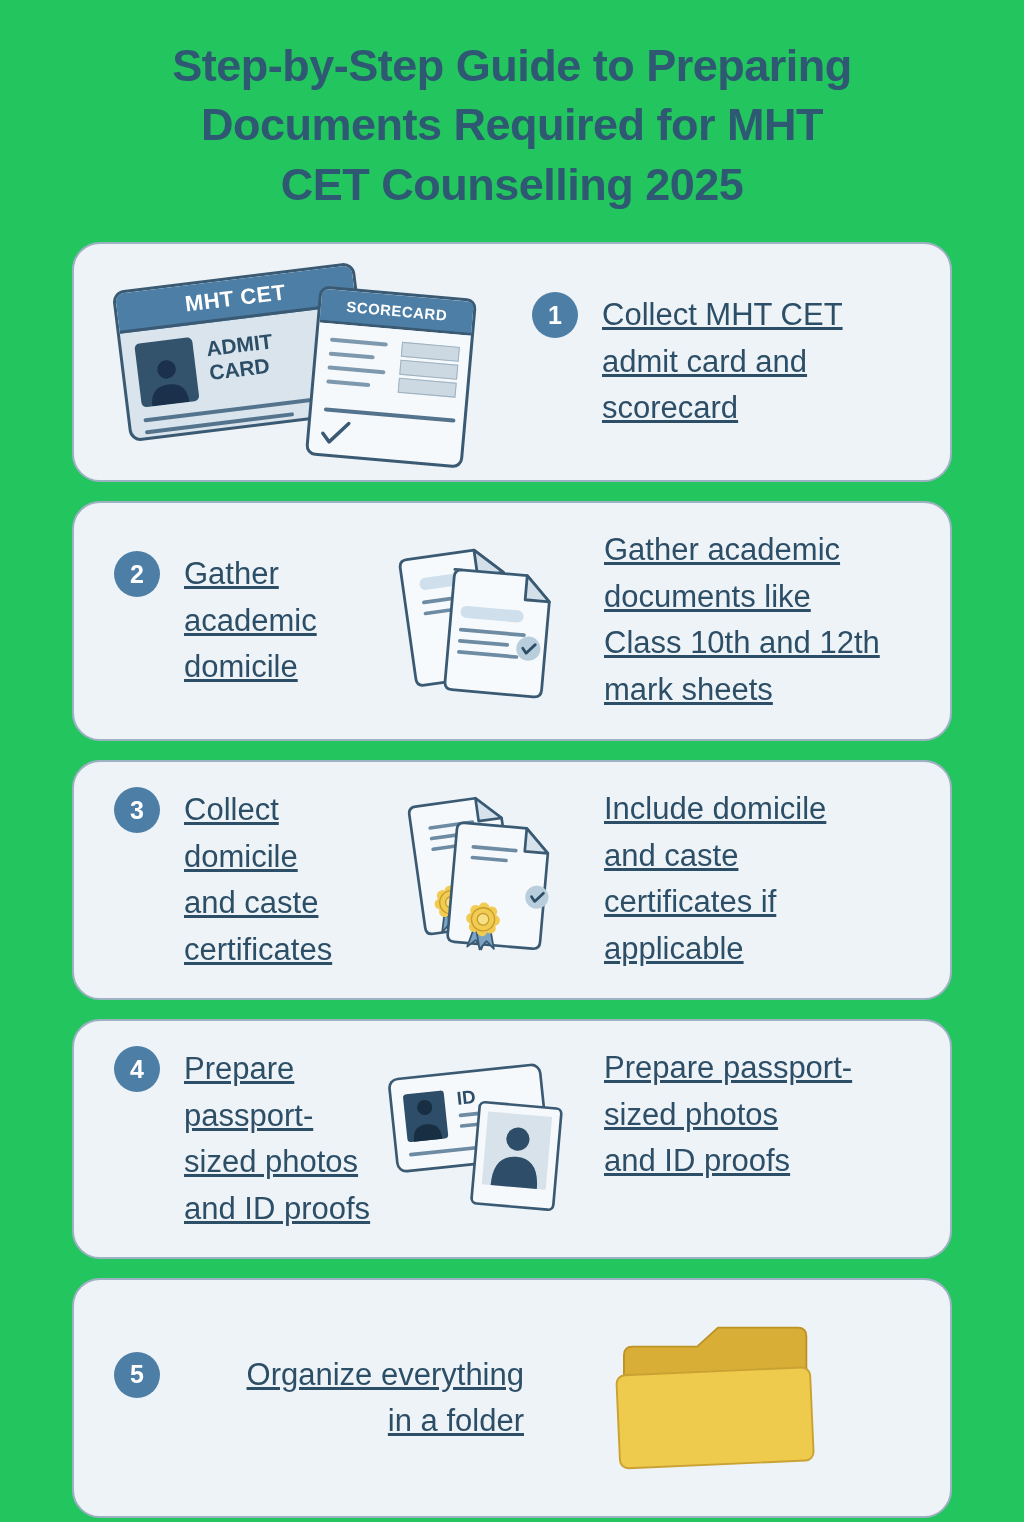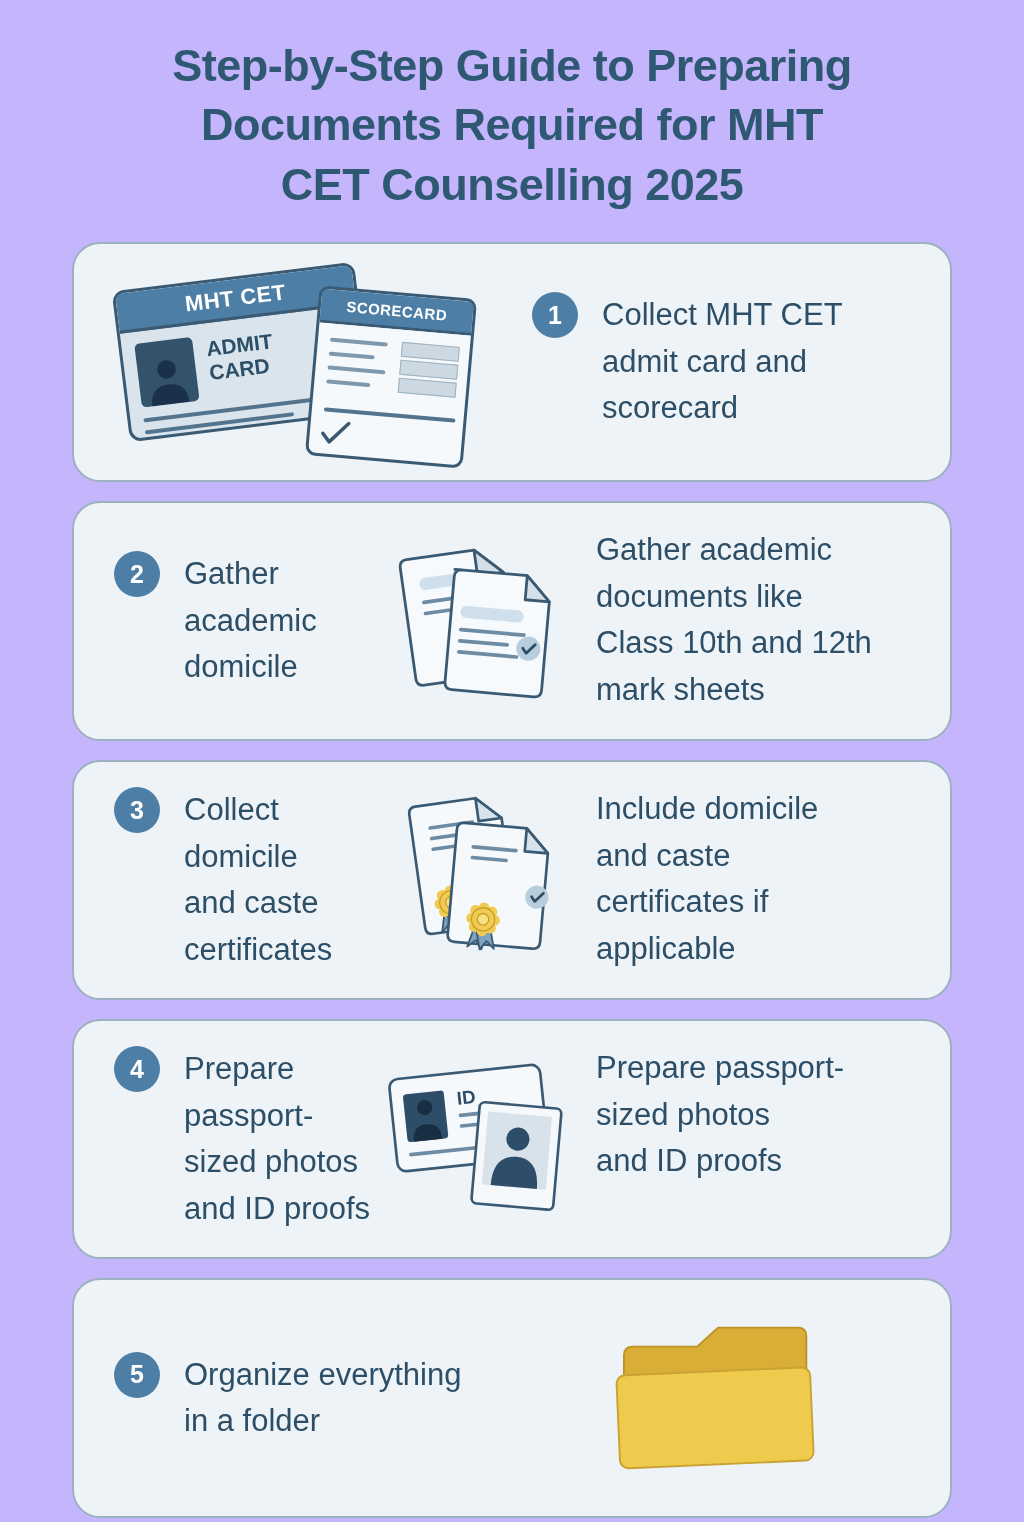--- a/index.html
+++ b/index.html
@@ -5,21 +5,21 @@
   * { box-sizing: border-box; margin: 0; padding: 0; }
   html, body { width: 1024px; }
   body {
     height: 1536px;
     background: #ffffff;
     font-family: "Liberation Sans", "DejaVu Sans", sans-serif;
   }
   .page {
     width: 1024px;
     height: 1522px;
-    background: #c4b5fd;
+    background: #22c55e;
     padding-top: 36px;
     overflow: hidden;
   }
   .page-title {
     white-space: pre-line;
     text-align: center;
     font-size: 45px;
     font-weight: 700;
     color: #2f5873;
     line-height: 1.32;
@@ -48,38 +48,39 @@
     color: #ffffff;
     font-size: 25px;
     font-weight: 700;
     display: flex; align-items: center; justify-content: center;
   }
   .txt {
     white-space: pre-line;
     font-size: 31px;
     line-height: 1.5;
     color: #2c4e67;
+    text-decoration: underline;
   }
   .step-head { display: flex; gap: 24px; align-items: flex-start; }
 
   
   .c1 .icon-wrap { width: 390px; min-width: 390px; }
   .c1 .step-head { margin-left: 28px; }
   .c1 .desc { width: 290px; }
 
   
   .mid .step-head { width: 258px; min-width: 258px; }
   .mid .icon-wrap { width: 210px; min-width: 210px; display: flex; justify-content: center; }
-  .mid .desc { width: 322px; margin-left: 14px; align-self: flex-start; padding-top: 24px; }
+  .mid .desc { width: 322px; margin-left: 22px; align-self: flex-start; padding-top: 24px; }
   .mid .label { width: 190px; }
 
   
   .c5 .step-head { }
   .c5 .icon-wrap { margin-left: auto; margin-right: 78px; }
-  .c5 .label { width: 340px; }
+  .c5 .label { width: 340px; text-align: right; }
 
   
   .icon1 { position: relative; width: 380px; height: 212px; }
   .admit-card {
     position: absolute; left: 6px; top: 20px;
     width: 244px; height: 152px;
     background: #d9e4ed;
     border: 3px solid #3a5a73;
     border-radius: 12px;
     transform: rotate(-7deg);

